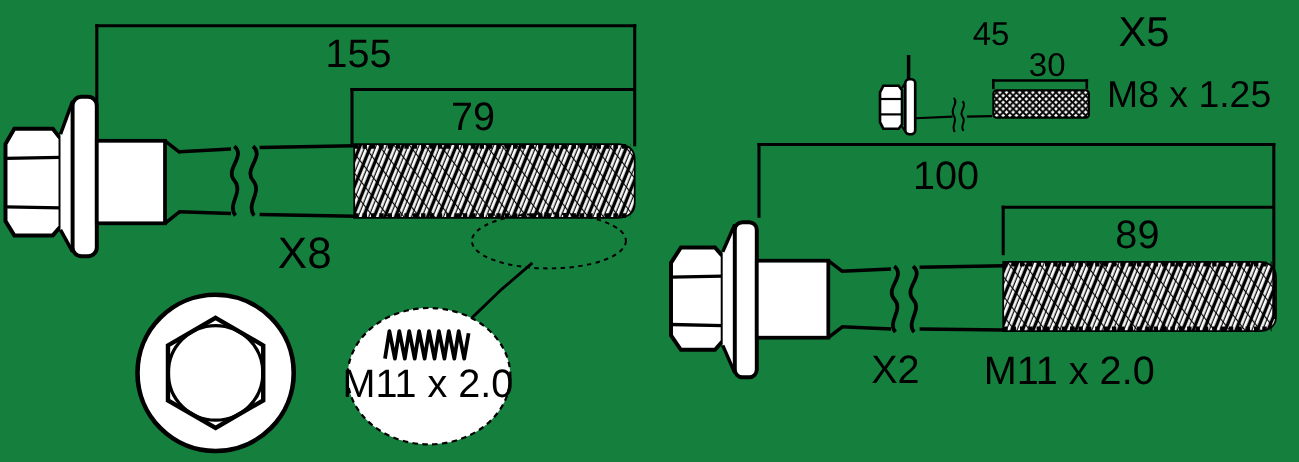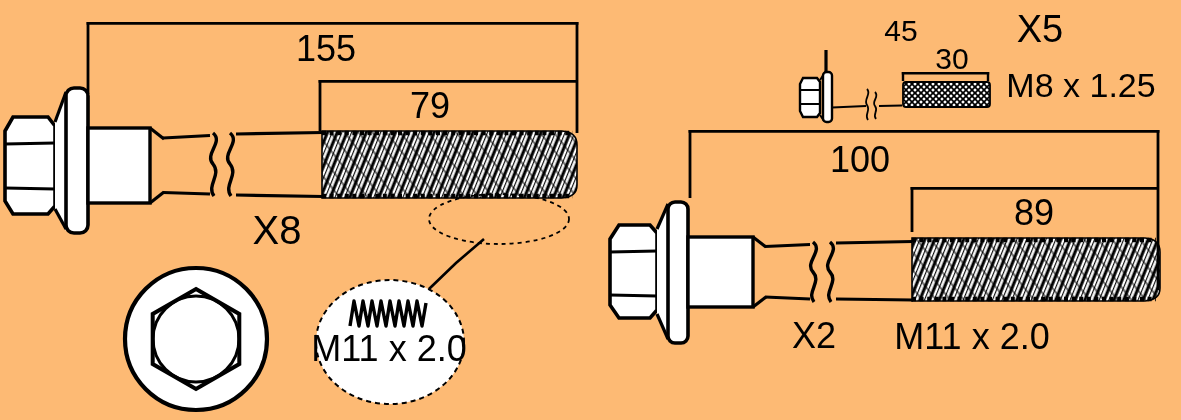--- a/index.html
+++ b/index.html
@@ -1,16 +1,16 @@
 <!DOCTYPE html>
 <html><head>
 <meta charset="utf-8">
 <style>
   html,body{margin:0;padding:0;background:#ffffff;}
-  #canvas{position:relative;width:1181px;height:420px;background:#fdba74;overflow:hidden;}
+  #canvas{position:relative;width:1181px;height:420px;background:#15803d;overflow:hidden;}
   svg{position:absolute;left:0;top:0;}
   text{font-family:"Liberation Sans","DejaVu Sans",sans-serif;fill:#000;}
   .dim-num{font-size:36px;}
   .dim-num-sm{font-size:30px;}
   .qty{font-size:38px;}
   .qty-lg{font-size:40px;}
   .spec{font-size:36px;}
   .spec-sm{font-size:34px;}
 </style>
 </head>

